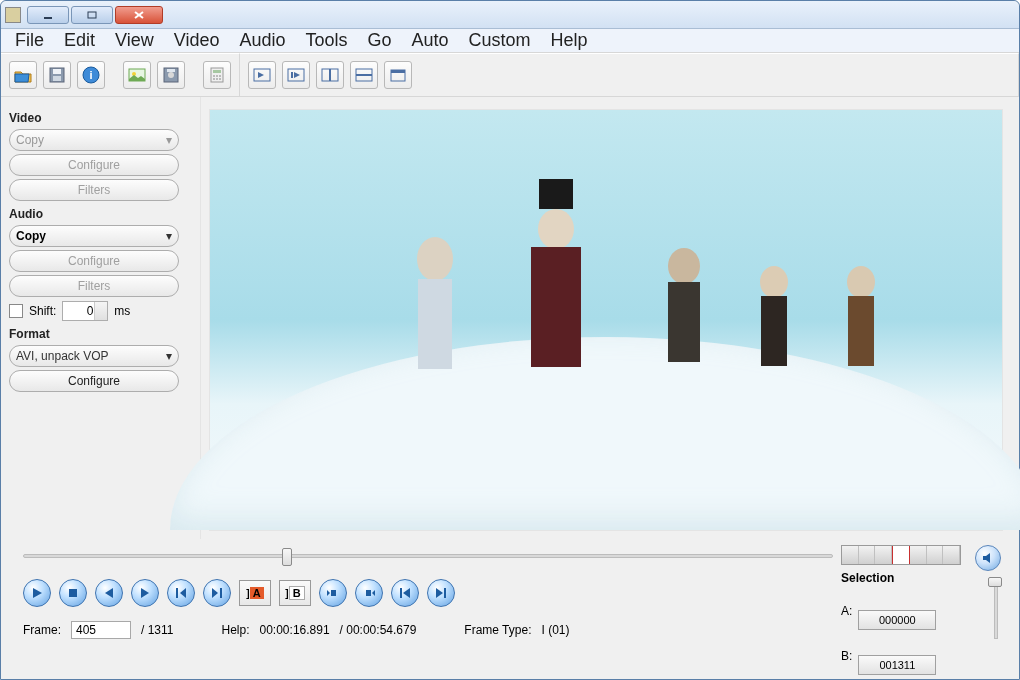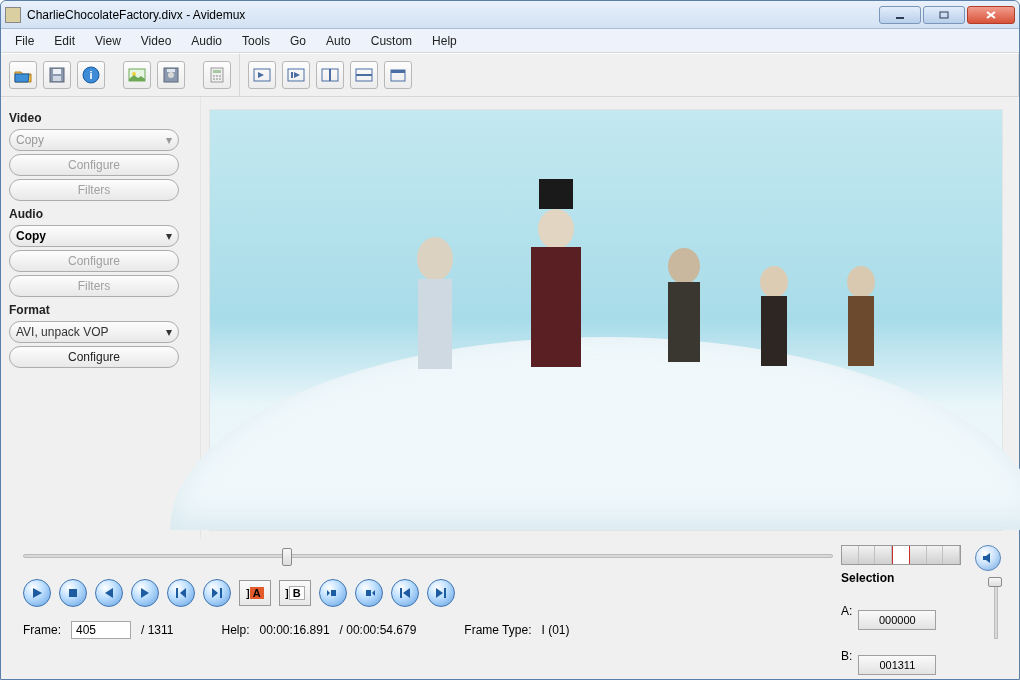--- a/index.html
+++ b/index.html
@@ -7,21 +7,21 @@
     .window { width: 1020px; height: 680px; border: 1px solid #5a7fa8; border-radius: 6px 6px 0 0; background: #f0f0f0; display: flex; flex-direction: column; }
     .titlebar { height: 28px; background: linear-gradient(to bottom,#e9f1fb,#d2e1f3); display: flex; align-items: center; padding: 0 4px; border-radius: 6px 6px 0 0; border-bottom: 1px solid #a9bdd4; }
     .titlebar .app-icon { width: 16px; height: 16px; margin-right: 6px; background:#d9cfa0; border:1px solid #888; }
     .titlebar .title-text { font-size: 12px; color: #000; flex: 1; }
     .win-controls { display: flex; gap: 2px; }
     .win-btn { width: 42px; height: 18px; border: 1px solid #7a96b8; border-radius: 3px; display: flex; align-items: center; justify-content: center; font-size: 11px; }
     .win-min { background: linear-gradient(to bottom,#e2ecfb,#b9cfea); }
     .win-max { background: linear-gradient(to bottom,#e2ecfb,#b9cfea); }
     .win-close { background: linear-gradient(to bottom,#f19d8f,#d85238); border-color:#b13c27; color:#fff; width: 48px; }
     .menubar { height: 24px; background:#eef3fb; display: flex; align-items: center; padding: 0 6px; gap: 4px; border-bottom:1px solid #d7d7d7; }
-    .menu-item { font-size: 12px; padding: 2px 8px; color:#222; }
+    .menu-item { font-size: 18px; padding: 2px 8px; color:#222; }
     .toolbar-wrap { display:flex; }
     .toolbar { height: 44px; background:#f0f0f0; display: flex; align-items: center; padding: 4px 8px; gap: 6px; border-bottom:1px solid #d7d7d7; border-right:1px solid #d7d7d7; border-top:1px solid #fff; }
     .toolbar.group2 { flex:1; }
     .tb-btn { width: 28px; height: 28px; border:1px solid #b8b8b8; border-radius:3px; background:linear-gradient(#fdfdfd,#ececec); display:flex; align-items:center; justify-content:center; }
     .tb-sep { width: 6px; height: 28px; }
     .body { flex: 1; display: flex; }
     .side { width: 200px; padding: 8px 8px; border-right:1px solid #e4e4e4; }
     .side h4 { font-size: 12px; font-weight: bold; margin: 6px 0 4px; color:#222; }
     .sel, .btn, .nbtn { width: 170px; height: 22px; border:1px solid #adadad; border-radius:11px; background:linear-gradient(#fdfdfd,#e8e8e8); font-size:12px; color:#555; display:flex; align-items:center; justify-content:center; margin: 3px 16px 3px 0; }
     .sel { justify-content:space-between; padding: 0 6px; color:#333; }
@@ -62,21 +62,20 @@
     
     .fig { position:absolute; bottom:36%; }
     .curve { position:absolute; left:-5%; right:-5%; bottom:0; height:46%; background:#f0f8fb; border-radius:50% 50% 0 0 / 100% 100% 0 0; box-shadow: 0 -10px 30px rgba(180,210,220,.4) inset;}
   </style>
 </head>
 <body>
 
 <div class="window">
   <div class="titlebar">
     <div class="app-icon"></div>
-    <div class="title-text">CharlieChocolateFactory.divx - Avidemux</div>
     <div class="win-controls">
       <div class="win-btn win-min">
           <svg width="10" height="8">
             <rect x="1" y="6" width="8" height="2" fill="#2b3d55"></rect>
           </svg>
         </div>
       <div class="win-btn win-max">
           <svg width="10" height="8">
             <rect x="1" y="1" width="8" height="6" fill="none" stroke="#2b3d55"></rect>
           </svg>
@@ -198,20 +197,28 @@
       <div class="btn disabled">Configure</div>
       <div class="btn disabled">Filters</div>
 
       <h4>Audio</h4>
       <div class="sel">
           <span style="color:#000;font-weight:bold">Copy</span>
           <span>▾</span>
         </div>
       <div class="btn disabled">Configure</div>
       <div class="btn disabled">Filters</div>
+      <div class="shift-row">
+        <span class="cb"></span>
+        <span>Shift:</span>
+        <span class="spin">
+            <span>0</span>
+          </span>
+        <span>ms</span>
+      </div>
 
       <h4>Format</h4>
       <div class="sel">
           <span>AVI, unpack VOP</span>
           <span>▾</span>
         </div>
       <div class="btn" style="color:#222">Configure</div>
     </div>
 
     <div class="preview">

